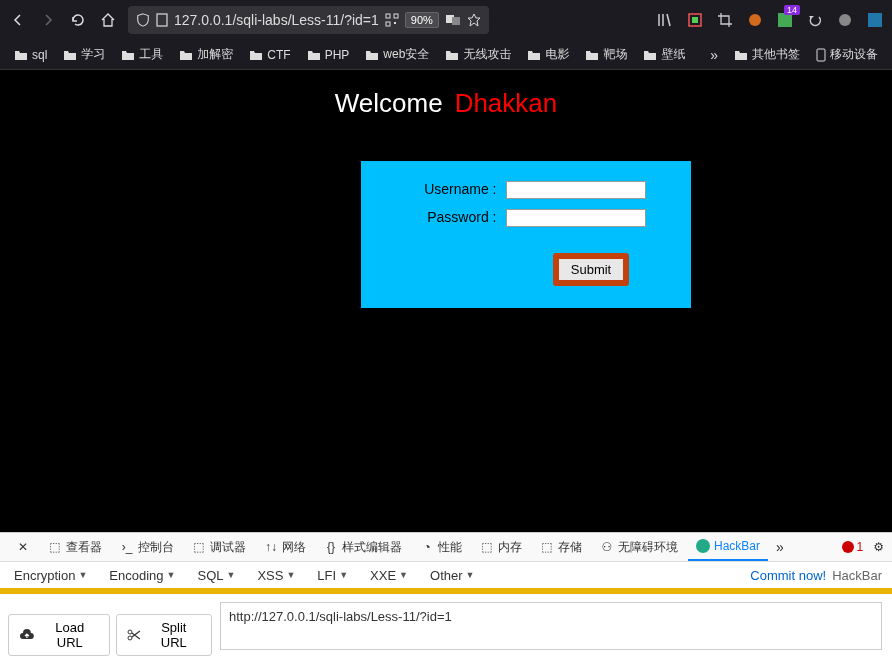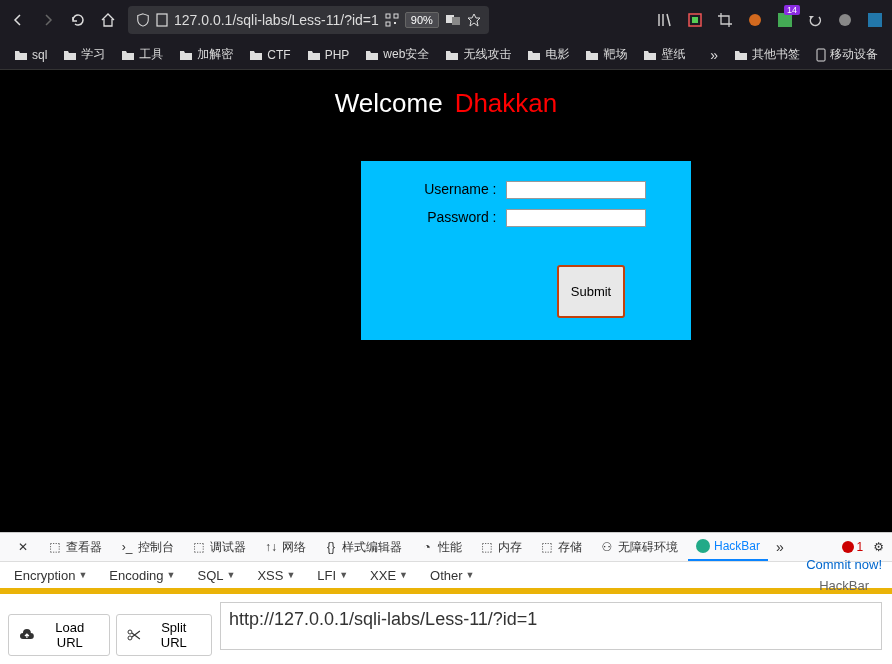--- a/index.html
+++ b/index.html
@@ -24,46 +24,46 @@
 .chev { color:#ddd; font-size:14px; padding:0 6px;}
 
 
 .page { background: #000; height: 462px; display: flex; flex-direction: column; align-items: center; color: #fff; }
 .welcome { font-size: 26px; font-weight: normal; margin-top: 18px; }
 .welcome-red { color: #ff0000; margin-left: 12px; }
 .login-box { background: #00bfff; width: 330px; margin-top: 42px; margin-left: 160px; padding: 20px 24px 22px 24px; display: flex; flex-direction: column; align-items: center; }
 .form-row { display: flex; align-items: flex-start; margin-bottom: 10px; width: 100%; justify-content: center; gap: 9px; }
 .form-label { color: #000; font-size: 14px; width: 90px; text-align: right; }
 .form-input { width: 140px; height: 18px; border: 1px solid #999; background: #fff; padding: 1px 3px; }
-.submit-btn { margin-top: 28px; margin-left: 130px; padding: 17px 12px; background: #e8e8e8; border: 2px solid #c2410c; border-radius: 3px; font-size: 13px; cursor: pointer; }
+.submit-btn { margin-top: 16px; margin-left: 130px; padding: 3px 12px; background: #e8e8e8; border: 6px solid #c2410c; border-radius: 3px; font-size: 13px; cursor: pointer; }
 
 
 .devtools-tabs { background: #f9f9fa; height: 30px; display: flex; align-items: center; border-top: 1px solid #ccc; border-bottom: 1px solid #ddd; padding: 0 8px; gap: 2px; font-size: 12px; color: #333; }
 .dt-tab { display: flex; align-items: center; gap: 4px; padding: 0 8px; height: 100%; cursor: pointer; }
 .dt-tab.active { border-bottom: 2px solid #0a84ff; color: #0a84ff; }
 .dt-icon { width:14px; height:14px; display:inline-flex; align-items:center; justify-content:center;}
 .dt-right { margin-left:auto; display:flex; align-items:center; gap:10px;}
 .err-count { color:#c00; display:flex; align-items:center; gap:3px;}
 .err-dot { width:12px;height:12px;background:#c00;border-radius:50%;display:inline-block;}
 .hackbar-logo{width:14px;height:14px;background:#2a8;border-radius:50%;display:inline-block;}
 
 
 .hackbar-menu { background: #fff; height: 32px; display: flex; align-items: center; padding: 0 10px; gap: 14px; font-size: 13px; color: #333; border-bottom: 6px solid #eab308; }
 .hb-item { display: flex; align-items: center; gap: 3px; cursor: pointer; padding: 3px 4px; }
 .caret { font-size: 9px; color:#555;}
-.hb-right { margin-left:auto; display:flex; gap:6px; align-items:center;flex-direction:column;}
+.hb-right { margin-left:auto; display:flex; gap:6px; align-items:center;}
 .commit-link { color:#0066cc; cursor:pointer;}
 .hackbar-text { color:#666;}
 
 
 .hackbar-body { background: #fff; display: flex; height: 70px; }
 .hb-buttons { width: 220px; padding: 8px; display: flex; gap: 6px; align-items: flex-end; }
 .hb-btn { border: 1px solid #ccc; background: #fff; border-radius: 3px; padding: 5px 10px; font-size: 13px; display: flex; align-items: center; justify-content: center; gap: 6px; cursor: pointer; }
 .hb-url-area { flex:1; padding: 8px 10px 8px 0; }
-.hb-url-input { width: 100%; height: 48px; border: 1px solid #ccc; padding: 6px 8px; font-size: 18px; color:#333; resize:none; }
+.hb-url-input { width: 100%; height: 48px; border: 1px solid #ccc; padding: 6px 8px; font-size: 13px; color:#333; resize:none; }
 
 svg { display: block; }
 </style>
 </head>
 <body>
 
 <div class="toolbar">
   <div class="nav-btn">
       <svg width="16" height="16" viewBox="0 0 16 16">
         <path d="M10 3 L5 8 L10 13" stroke="#ddd" stroke-width="1.5" fill="none"></path>

